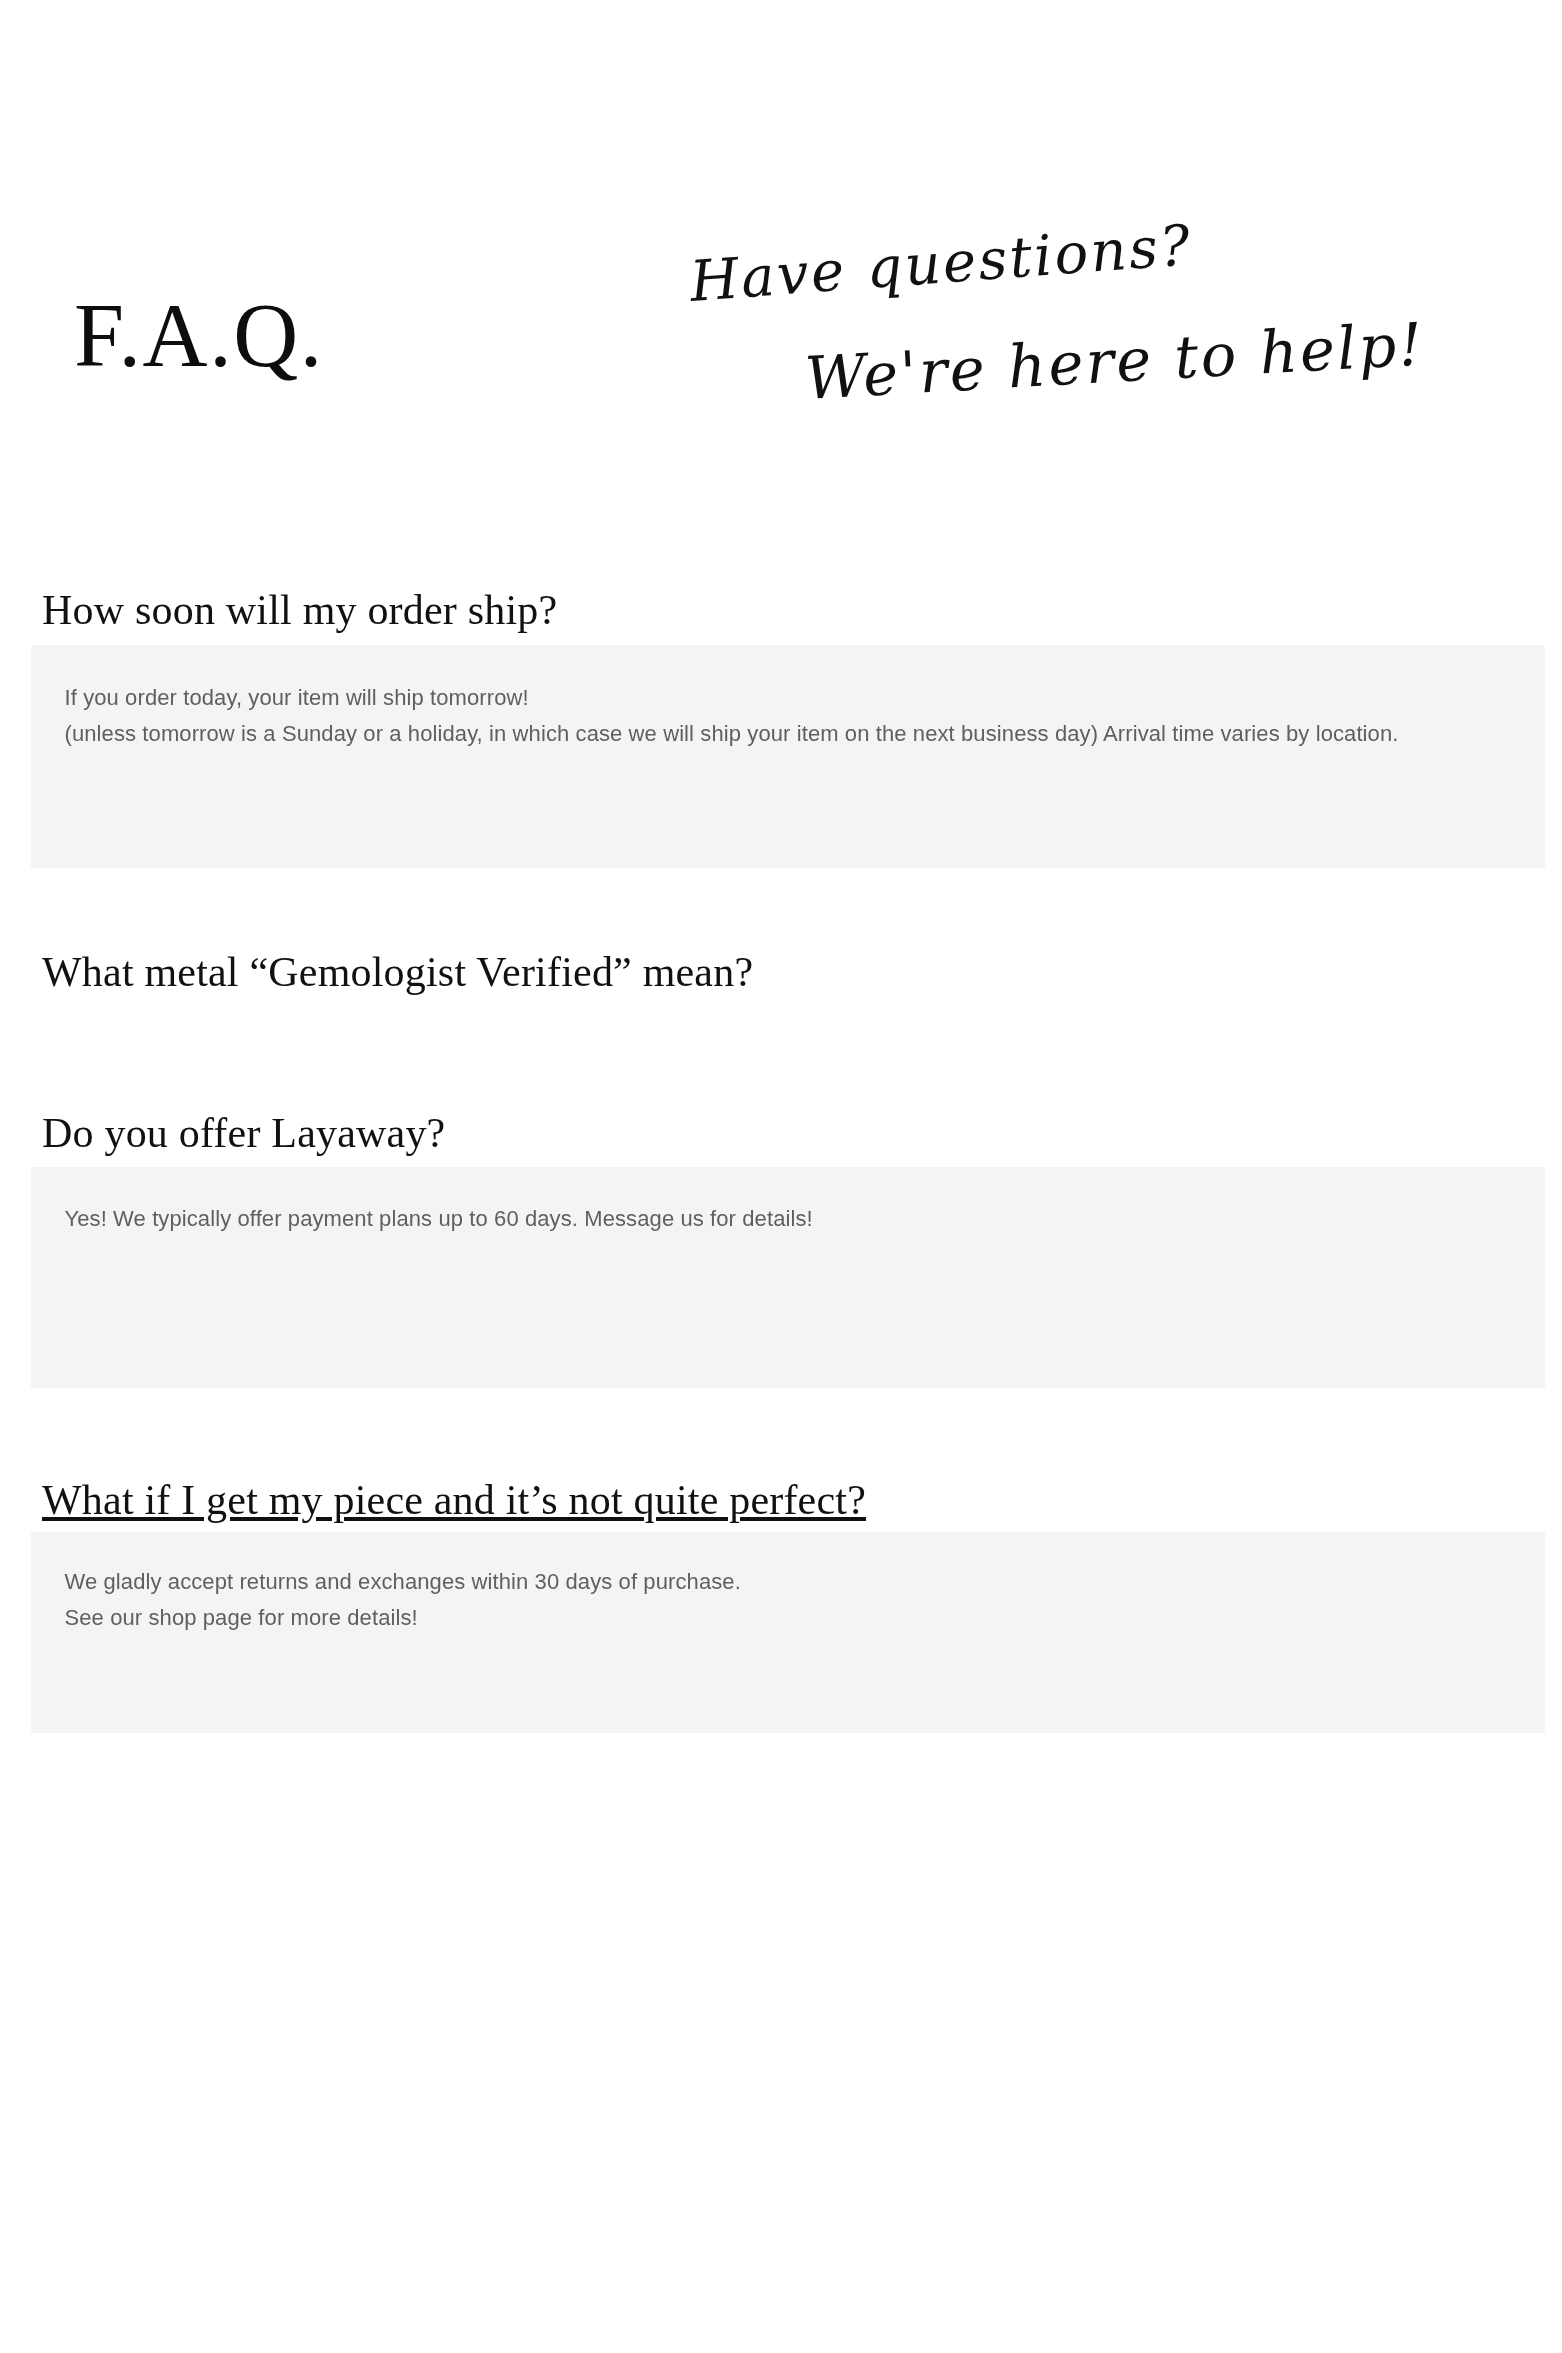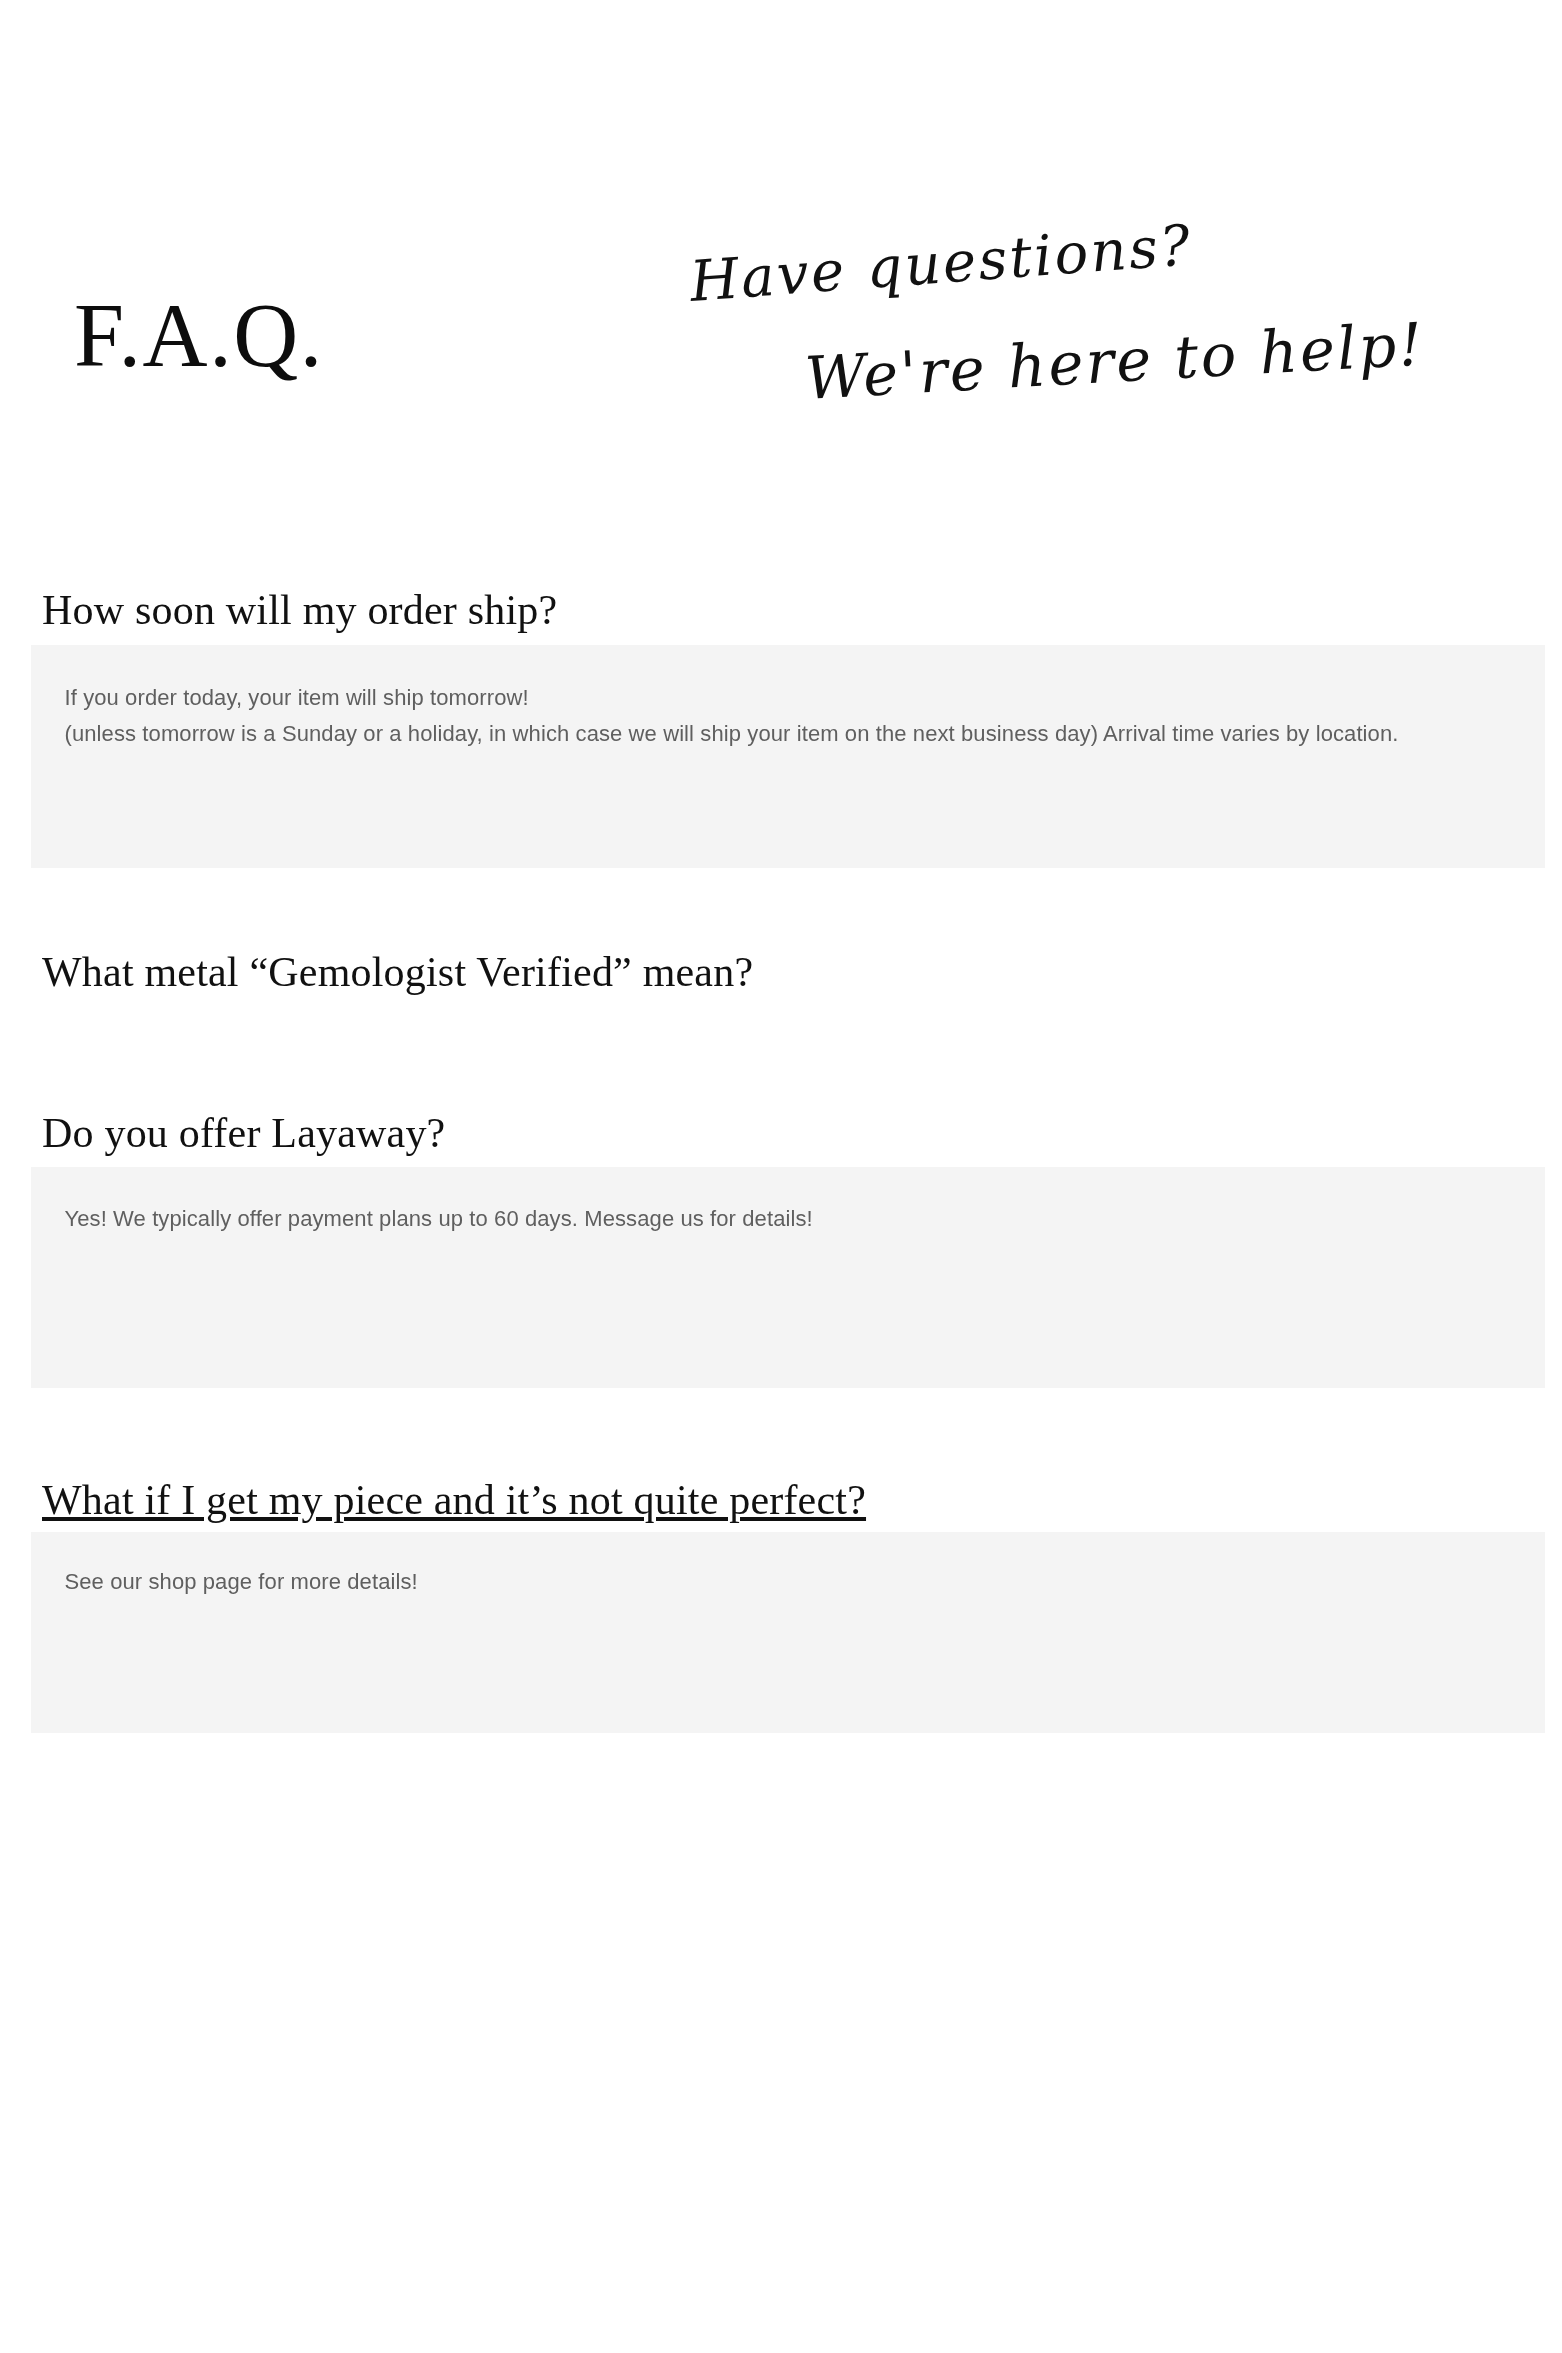--- a/index.html
+++ b/index.html
@@ -155,19 +155,20 @@
     <div class="faq-item item-2">
       <h2 class="faq-question">Do you offer Layaway?</h2>
       <div class="faq-answer">
         <p>Yes! We typically offer payment plans up to 60 days. Message us for details!</p>
       </div>
     </div>
 
     <div class="faq-item item-3">
       <h2 class="faq-question">What if I get my piece and it’s not quite perfect?</h2>
       <div class="faq-answer">
+        <p>We gladly accept returns and exchanges within 30 days of purchase.</p>
         <p>See our shop page for more details!</p>
       </div>
     </div>
 
   </div>
 </div>
 
 
 </body></html>

